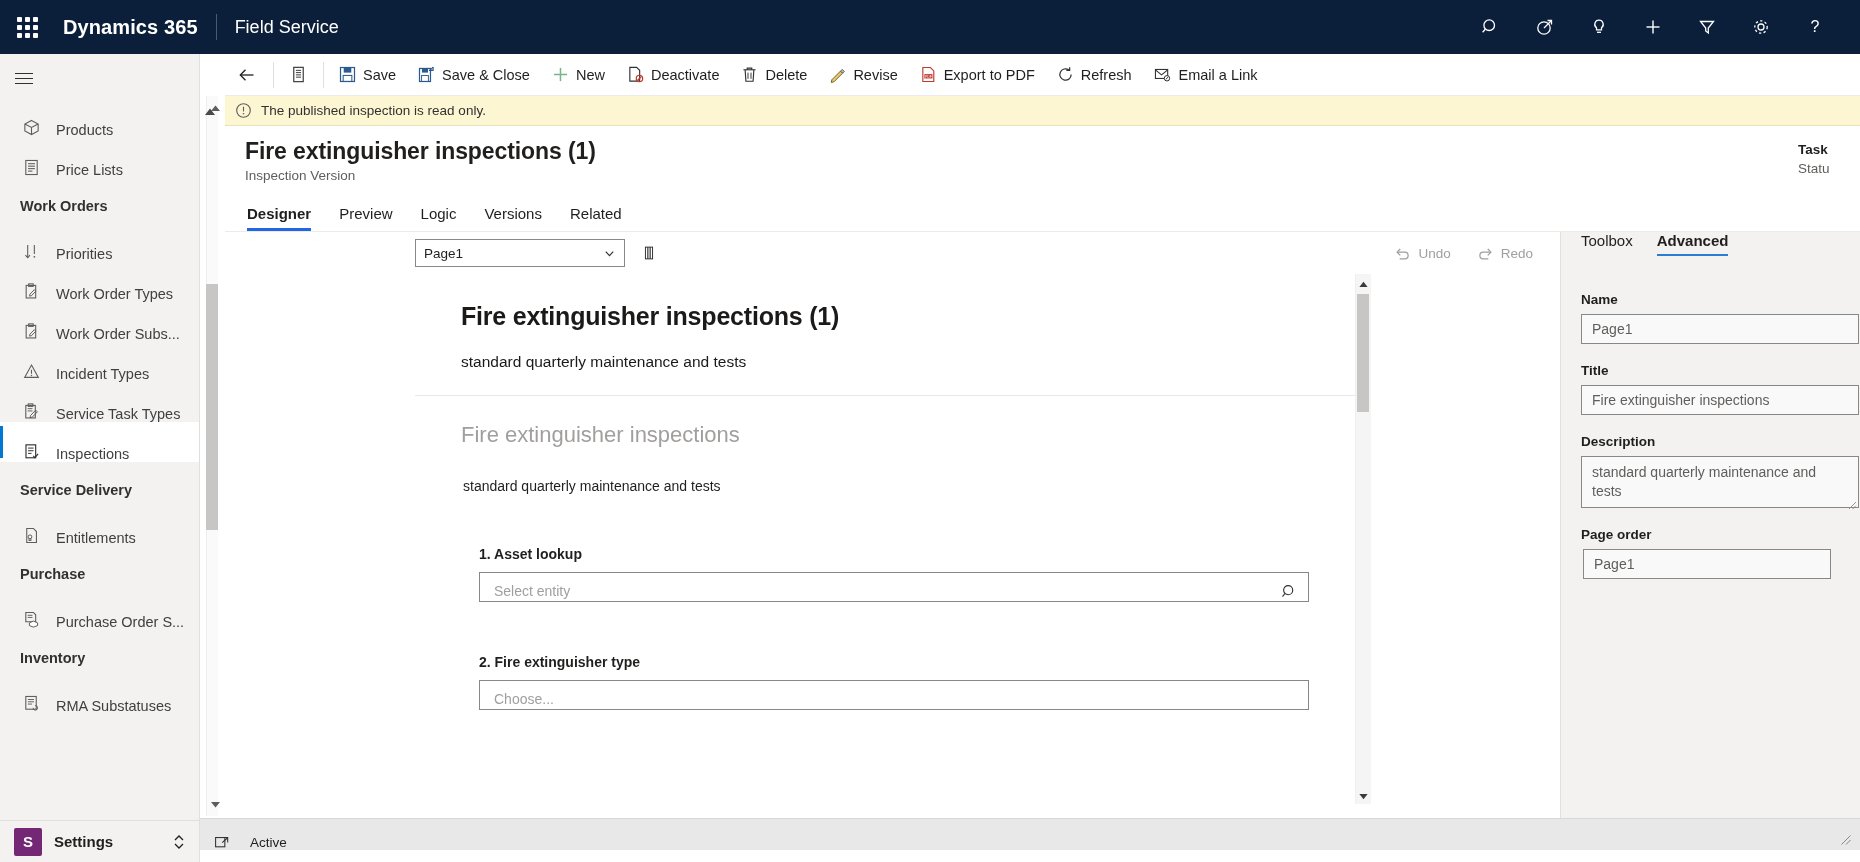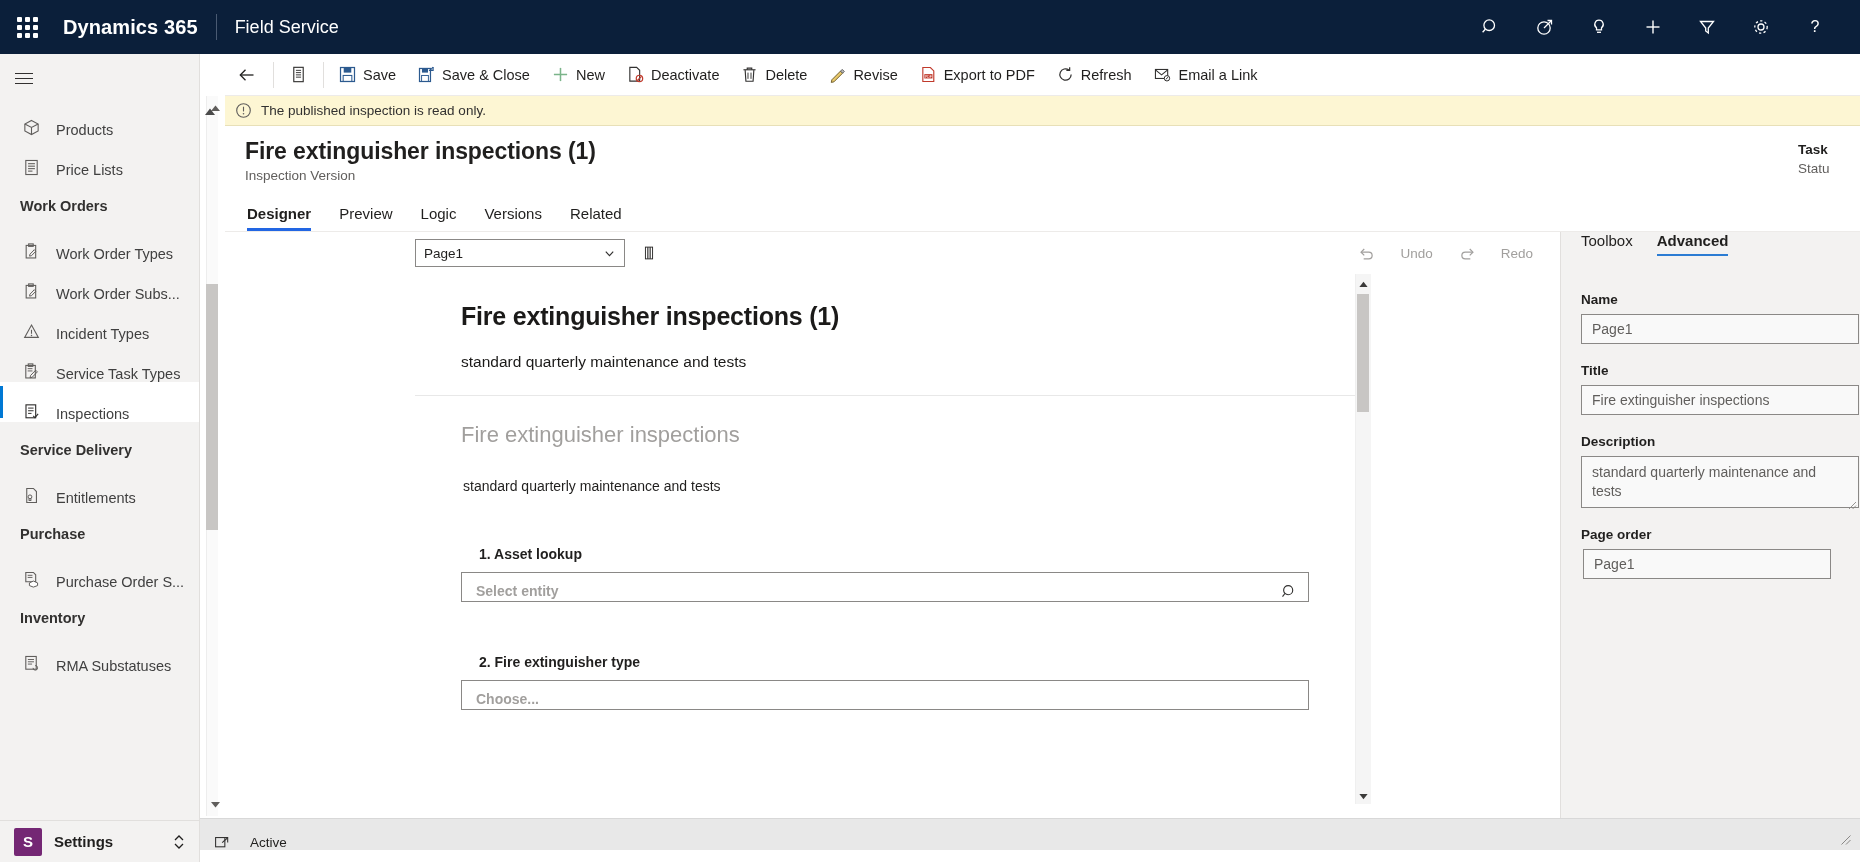--- a/index.html
+++ b/index.html
@@ -241,21 +241,21 @@
   .page-select .chev { margin-left: auto; display: flex; }
   .dt-icon-btn {
     width: 28px; height: 28px; margin-left: 10px;
     display: flex; align-items: center; justify-content: center;
     cursor: pointer;
   }
   .dt-right { margin-left: auto; display: flex; align-items: center; padding-right: 22px; }
   .dt-action {
     display: flex; align-items: center;
     font-size: 13.5px; color: #a19f9d;
-    margin-left: 26px; cursor: pointer; gap: 18px;
+    margin-left: 26px; cursor: pointer;
   }
   .dt-action .ico { margin-right: 7px; display: flex; }
 
   .canvas-wrap {
     position: absolute; top: 42px; left: 190px;
     width: 940px; height: 530px;
     background: #f5f5f5;
   }
   .canvas-card {
     position: absolute; top: 0; left: 0;
@@ -277,21 +277,21 @@
   .field { margin-top: 52px; }
   .field-label { font-size: 14px; font-weight: bold; color: #201f1e; margin-bottom: 10px; margin-left: 18px; }
   .field-input {
     position: relative;
     height: 30px;
     border: 1px solid #8a8886;
     background: #ffffff;
     display: flex; align-items: center;
     padding: 8px 10px 0 14px;
     font-size: 14px; color: #a19f9d;
-    font-weight: bold;
+    margin-left: 18px;
   }
   .field-input .trail { margin-left: auto; display: flex; }
 
   .canvas-scroll-rail {
     position: absolute; top: 42px; left: 1130px;
     width: 16px; height: 530px;
     background: #f5f5f5; border-left: 1px solid #efefef;
   }
   .cs-up, .cs-down {
     position: absolute; left: 1130px; width: 16px; height: 16px;
@@ -454,20 +454,31 @@
             <line x1="6.4" y1="8.6" x2="13.6" y2="8.6" stroke="#605e5c" stroke-width="1.15"></line>
             <line x1="6.4" y1="11.2" x2="13.6" y2="11.2" stroke="#605e5c" stroke-width="1.15"></line>
             <line x1="6.4" y1="13.8" x2="11" y2="13.8" stroke="#605e5c" stroke-width="1.15"></line>
           </svg>
       </span>
       <span>Price Lists</span>
     </div>
 
     <div class="nav-group">Work Orders</div>
 
+    <div class="nav-item">
+      <span class="nav-ico">
+        <svg width="19" height="19" viewBox="0 0 20 20">
+            <line x1="6" y1="3.2" x2="6" y2="16.4" stroke="#605e5c" stroke-width="1.15"></line>
+            <polyline points="3.6,13.8 6,16.6 8.4,13.8" fill="none" stroke="#605e5c" stroke-width="1.15"></polyline>
+            <line x1="13" y1="3.2" x2="13" y2="12.6" stroke="#605e5c" stroke-width="1.15"></line>
+            <circle cx="13" cy="15.6" r=".95" fill="#605e5c"></circle>
+          </svg>
+      </span>
+      <span>Priorities</span>
+    </div>
 
     <div class="nav-item">
       <span class="nav-ico">
         <svg width="19" height="19" viewBox="0 0 20 20">
             <rect x="4.4" y="3.6" width="10" height="13.2" fill="none" stroke="#605e5c" stroke-width="1.15"></rect>
             <rect x="7" y="2" width="4.8" height="2.6" fill="none" stroke="#605e5c" stroke-width="1.15"></rect>
             <path d="M8.4 12.8 L13 8.1 L14.6 9.7 L10 14.4 L8 14.9 Z" fill="none" stroke="#605e5c" stroke-width="1.05"></path>
           </svg>
       </span>
       <span>Work Order Types</span>

